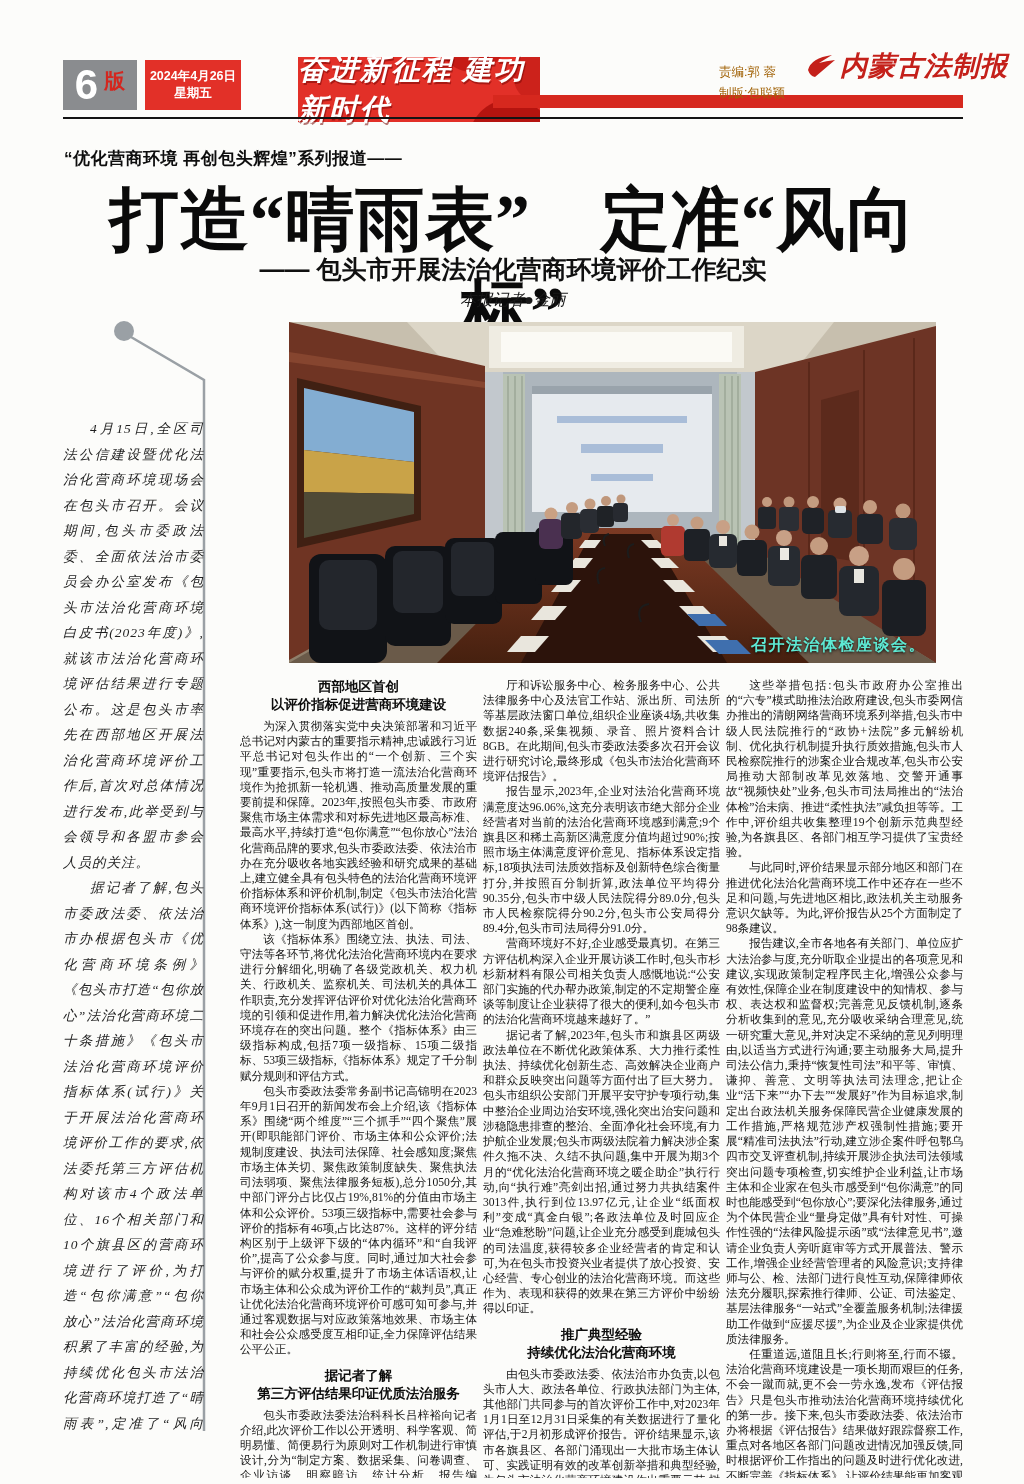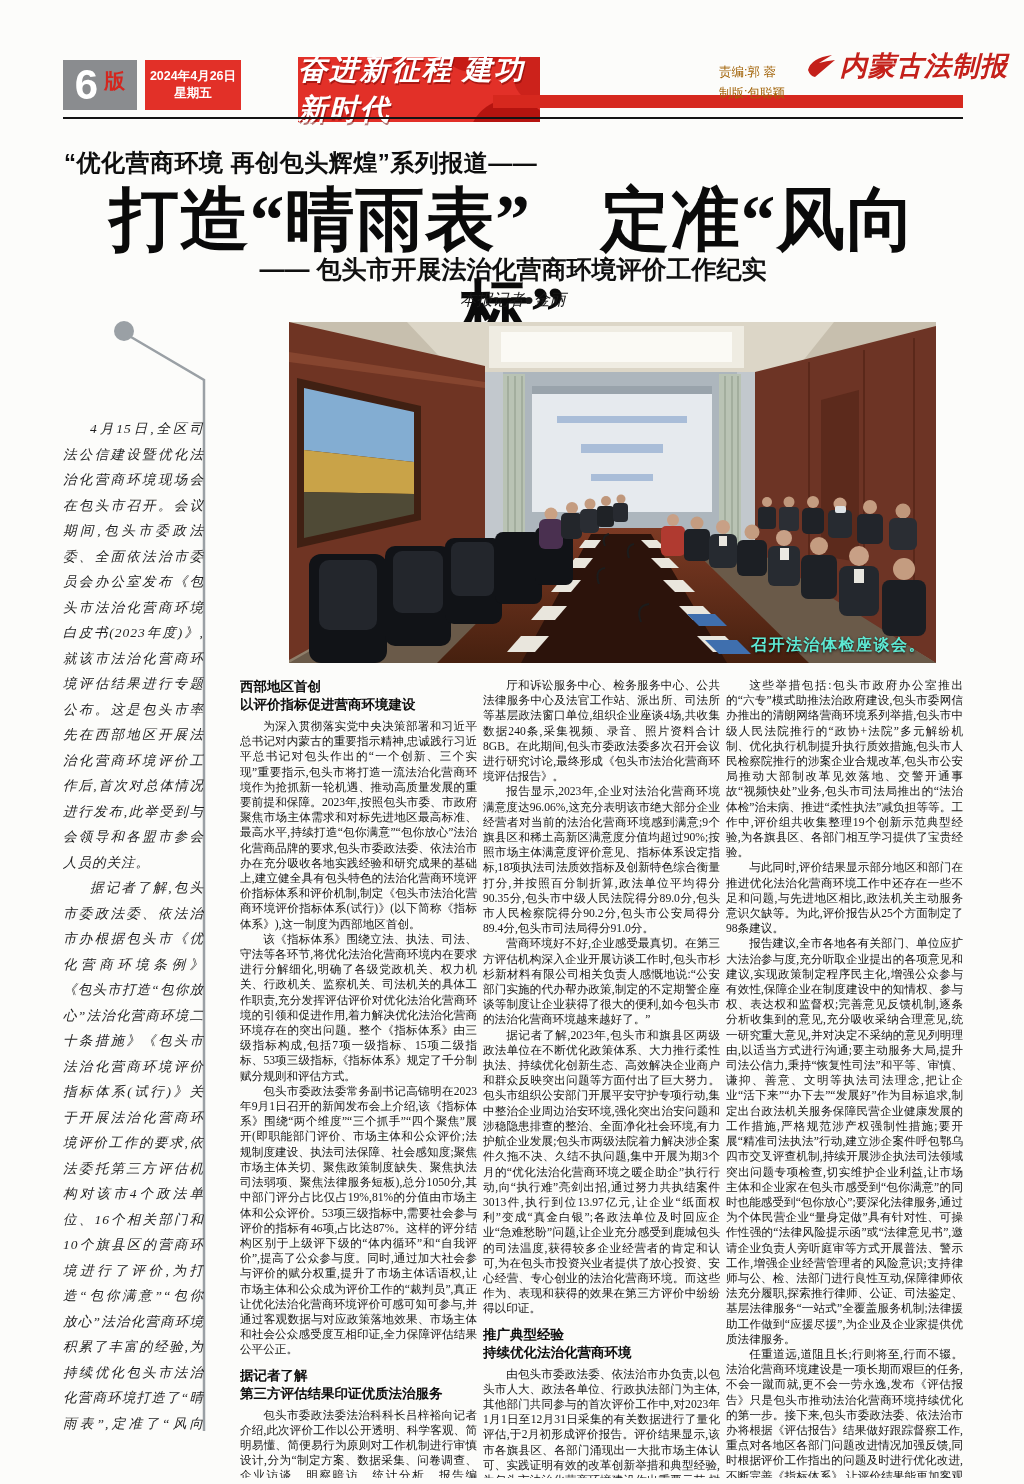--- a/index.html
+++ b/index.html
@@ -26,21 +26,21 @@
     font-family:"Liberation Sans",sans-serif; text-shadow:1px 2px 0 rgba(120,8,4,.55); }
   .red-bar { position:absolute; left:493px; top:95px; width:470px; height:13px; background:#d6281e; }
   .editors { position:absolute; left:719px; top:62px; font-family:"Liberation Sans",sans-serif;
     font-size:12.5px; line-height:21px; color:#a16207; }
   .masthead-logo { position:absolute; left:806px; top:48px; display:flex; align-items:center; gap:4px; }
   .masthead-logo .name { color:#c4201a; font-weight:900; font-style:italic; font-size:27px;
     letter-spacing:1px; font-family:"Liberation Serif",serif; }
   .top-rule { position:absolute; left:63px; top:117px; width:900px; height:2px; background:#141414; }
   
   .kicker { position:absolute; left:64px; top:147px; font-family:"Liberation Sans",sans-serif;
-    font-weight:bold; font-size:24px; letter-spacing:.5px; color:#0e0e0e; }
+    font-weight:bold; font-size:17px; letter-spacing:.5px; color:#0e0e0e; }
   .main-title { position:absolute; left:63px; top:174px; width:900px; text-align:center;
     font-size:69px; font-weight:900; letter-spacing:1px; color:#0a0a0a;
     font-family:"Liberation Serif","DejaVu Serif",serif; }
   .sub-title { position:absolute; left:63px; top:253px; width:900px; text-align:center;
     font-family:"Liberation Sans",sans-serif; font-weight:bold; font-size:25px; color:#101010; }
   .byline { position:absolute; left:63px; top:290px; width:900px; text-align:center;
     font-style:italic; font-size:16px; color:#191919; }
   
   .intro { position:absolute; left:63px; top:416px; width:141px; height:1015px; overflow:hidden;
     font-style:italic; font-size:13.5px; line-height:25.5px; letter-spacing:1px;
@@ -50,21 +50,21 @@
   
   .photo { position:absolute; left:289px; top:322px; width:647px; height:341px; background:#756455; overflow:hidden; }
   .photo-caption { position:absolute; right:10px; bottom:7px; color:#5eead4; font-weight:bold;
     font-size:16px; letter-spacing:1.5px; font-family:"Liberation Sans",sans-serif;
     text-shadow:0 1px 3px rgba(0,0,0,.9); }
   
   .columns { position:absolute; left:240px; top:678px; width:723px; height:800px; display:flex; gap:6px; }
   .col { width:237px; height:800px; overflow:hidden; font-size:11.6px; line-height:15.2px;
     text-align:justify; color:#161616; }
   .col p { margin:0; text-indent:2em; }
-  .sec-head { font-family:"Liberation Sans",sans-serif; font-weight:bold; text-align:left;
+  .sec-head { font-family:"Liberation Sans",sans-serif; font-weight:bold; text-align:center;
     font-size:13.5px; line-height:18px; margin:9px 0 5px; text-indent:0 !important; color:#0d0d0d; }
   .sec-head.first { margin-top:0; }
 </style>
 </head>
 <body>
 
 <div class="page">
 
   <div class="pagenum-box">
     <span class="pagenum">6</span>

